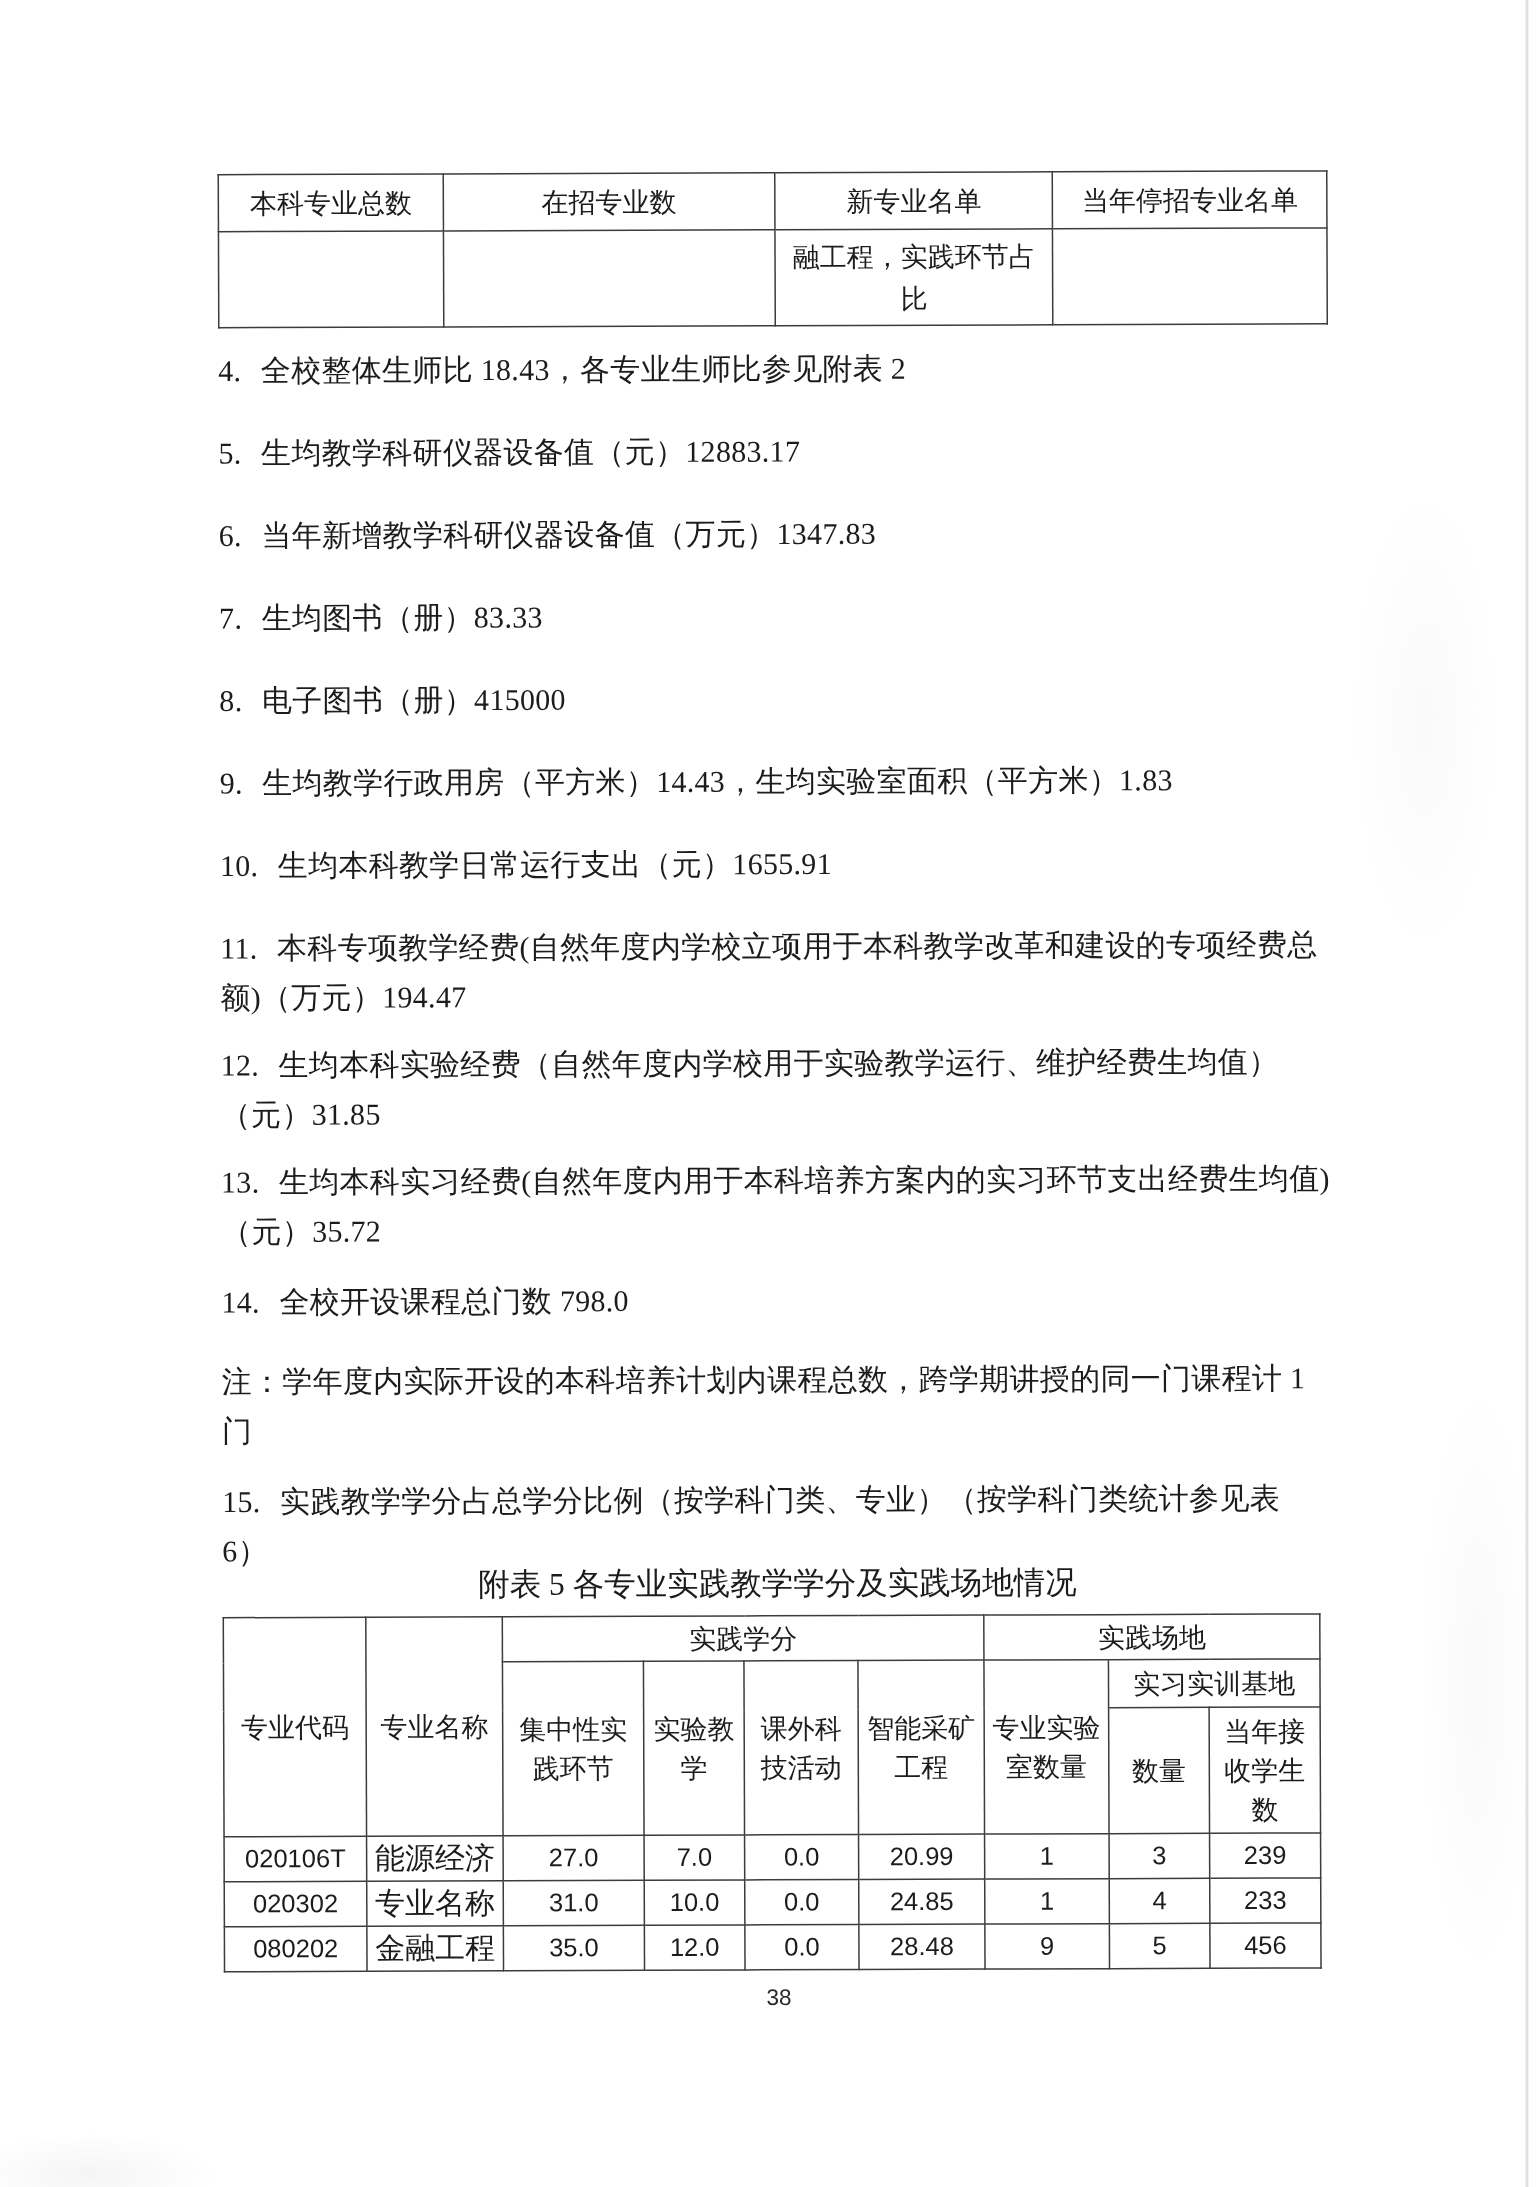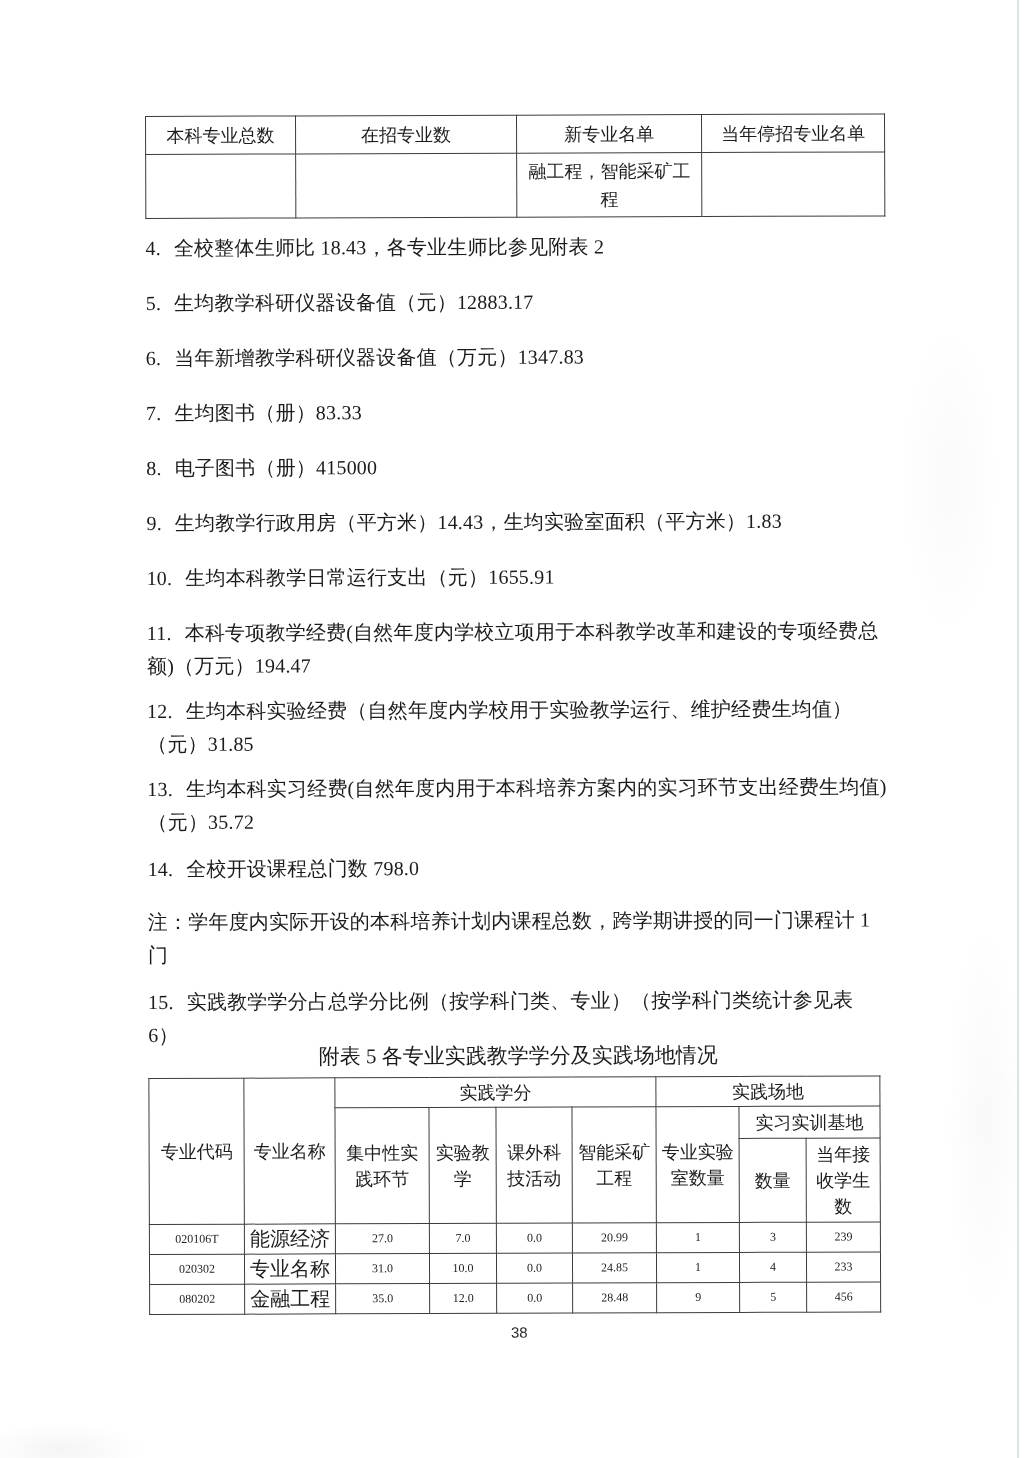--- a/index.html
+++ b/index.html
@@ -75,22 +75,22 @@
     text-align: center;
     vertical-align: middle;
     padding: 1px 4px;
   }
   .t5 th { font-size: 18px; line-height: 26px; }
   .t5 tr.h1 th { height: 30px; }
   .t5 tr.h2 th { height: 32px; }
   .t5 tr.h3 th { height: 84px; }
   .t5 td {
     height: 29px;
-    font-size: 12px;
-    font-family: Liberation Serif, serif;
+    font-size: 17px;
+    font-family: Liberation Sans, sans-serif;
   }
   .t5 td.name { font-family: "Liberation Serif", "DejaVu Serif", serif; font-size: 20px; }
 
   .page-num {
     margin-top: 9px;
     text-align: center;
     font-size: 15px;
     line-height: 20px;
     font-family: "Liberation Sans", "DejaVu Sans", sans-serif;
     color: #2a2a2a;
@@ -114,21 +114,21 @@
       <tbody>
           <tr>
         <th>本科专业总数</th>
         <th>在招专业数</th>
         <th>新专业名单</th>
         <th>当年停招专业名单</th>
       </tr>
       <tr>
         <td></td>
         <td></td>
-        <td>融工程，智能采矿工程</td>
+        <td>融工程，实践环节占比</td>
         <td></td>
       </tr>
     </tbody>
       </table>
 
     <div class="list">
       <p class="item"><span class="num">4.</span><span>全校整体生师比 18.43，各专业生师比参见附表 2</span></p>
       <p class="item"><span class="num">5.</span><span>生均教学科研仪器设备值（元）12883.17</span></p>
       <p class="item"><span class="num">6.</span><span>当年新增教学科研仪器设备值（万元）1347.83</span></p>
       <p class="item"><span class="num">7.</span><span>生均图书（册）83.33</span></p>

